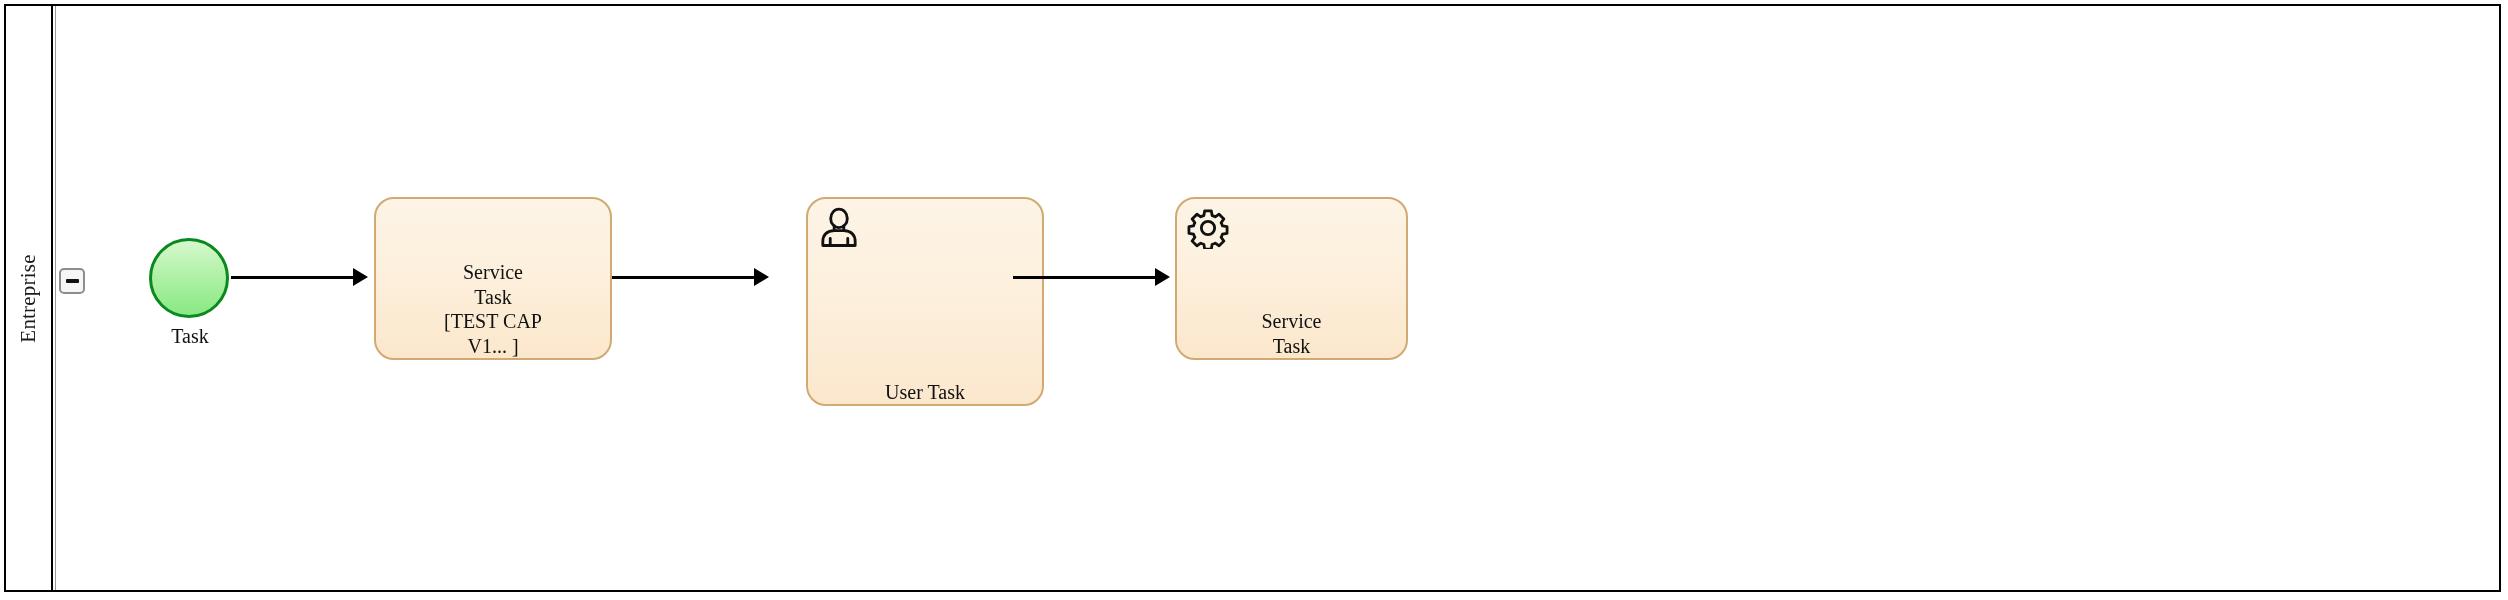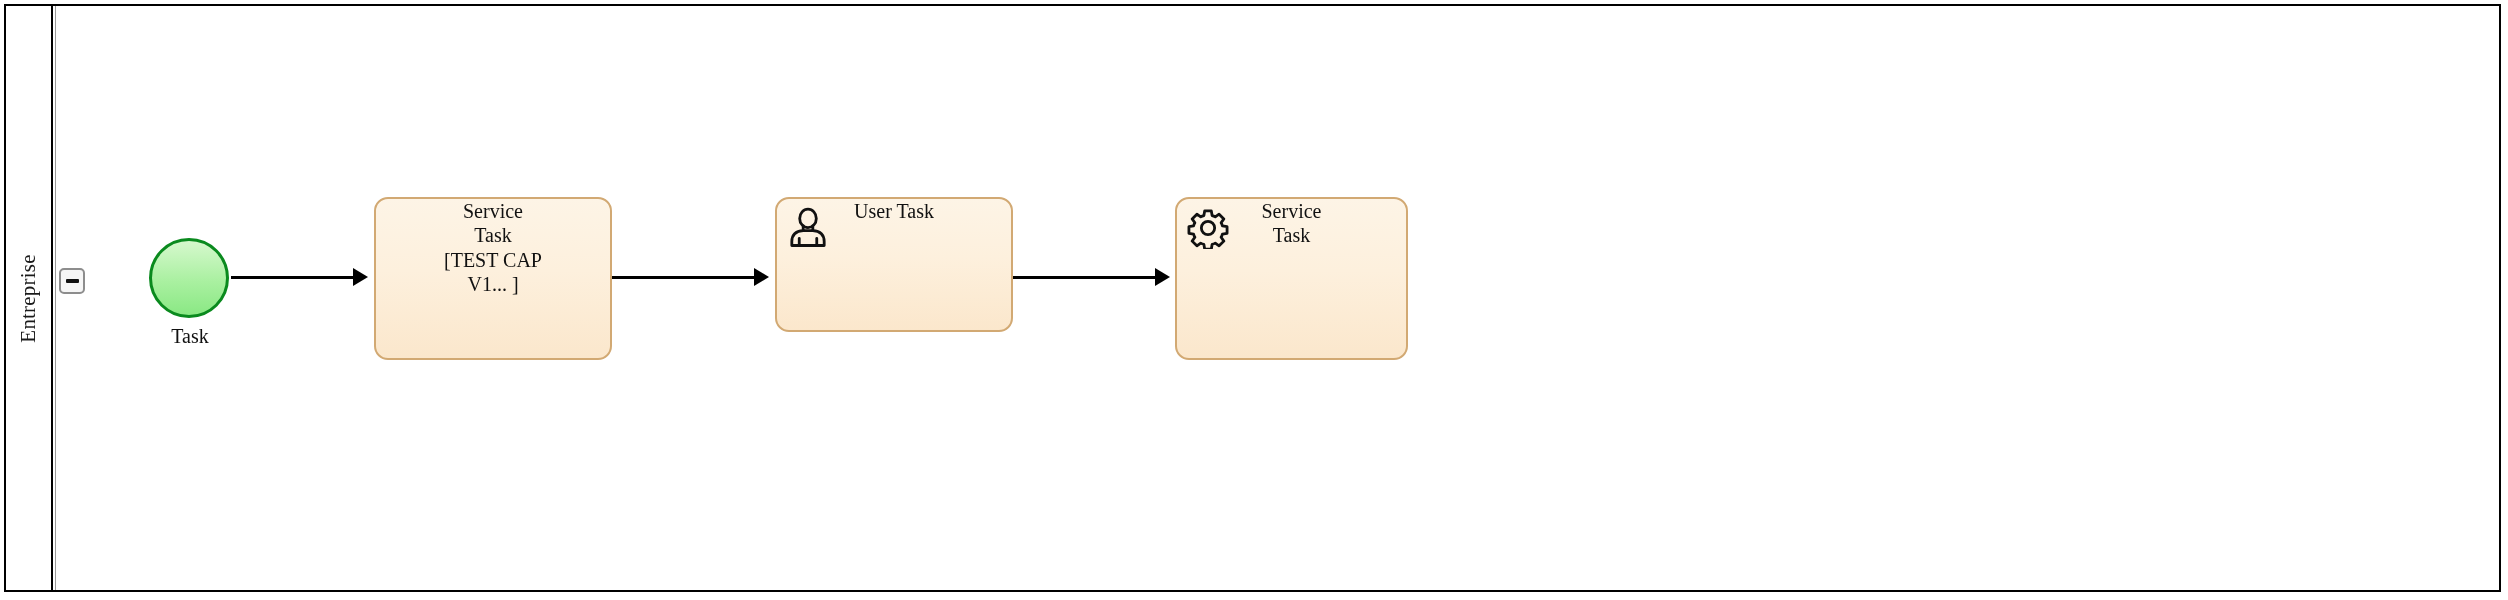--- a/index.html
+++ b/index.html
@@ -109,25 +109,25 @@
     width: 160px;
     text-align: center;
     font-size: 20px;
     color: #111111;
   }
 
   
   .task {
     position: absolute;
     border: 2px solid #d2a973;
-    border-radius: 14px;
+    border-radius: 20px;
     box-sizing: border-box;
     background: linear-gradient(to bottom, #fdf4e6 0%, #fdf0dd 45%, #fbe7cc 100%);
     display: flex;
-    align-items: flex-start;
+    align-items: flex-end;
     justify-content: center;
   }
 
   .task-label {
     text-align: center;
     font-size: 20px;
     line-height: 1.22;
     color: #111111;
     padding: 0 8px;
     white-space: pre-line;
@@ -184,21 +184,21 @@
   <div class="task" style="left:374px; top:197px; width:238px; height:163px;">
     <span class="task-label">Service
 Task
 [TEST CAP
 V1... ]</span>
   </div>
 
   <div class="connector" style="left:612px; top:276px; width:142px;"></div>
   <div class="arrowhead" style="left:754px; top:268px;"></div>
 
-  <div class="task" style="left:775px; top:197px; width:238px; height:135px;">
+  <div class="task" style="left:806px; top:197px; width:238px; height:209px;">
     <span class="task-icon">
       <svg viewBox="0 0 48 48" width="42" height="42" aria-hidden="true">
         <g fill="none" stroke="#111111" stroke-width="3.2" stroke-linejoin="round" stroke-linecap="round">
           <ellipse cx="24" cy="13" rx="9.5" ry="10.5"></ellipse>
           <path d="M18.5 21.5 L18.5 27 L29.5 27 L29.5 21.5"></path>
           <path d="M18.5 27 C9 27.6 5.5 32.5 5.5 39.5 L5.5 44 L42.5 44 L42.5 39.5
                    C42.5 32.5 39 27.6 29.5 27"></path>
           <path d="M14 44 L14 36"></path>
           <path d="M34 44 L34 36"></path>
         </g>

